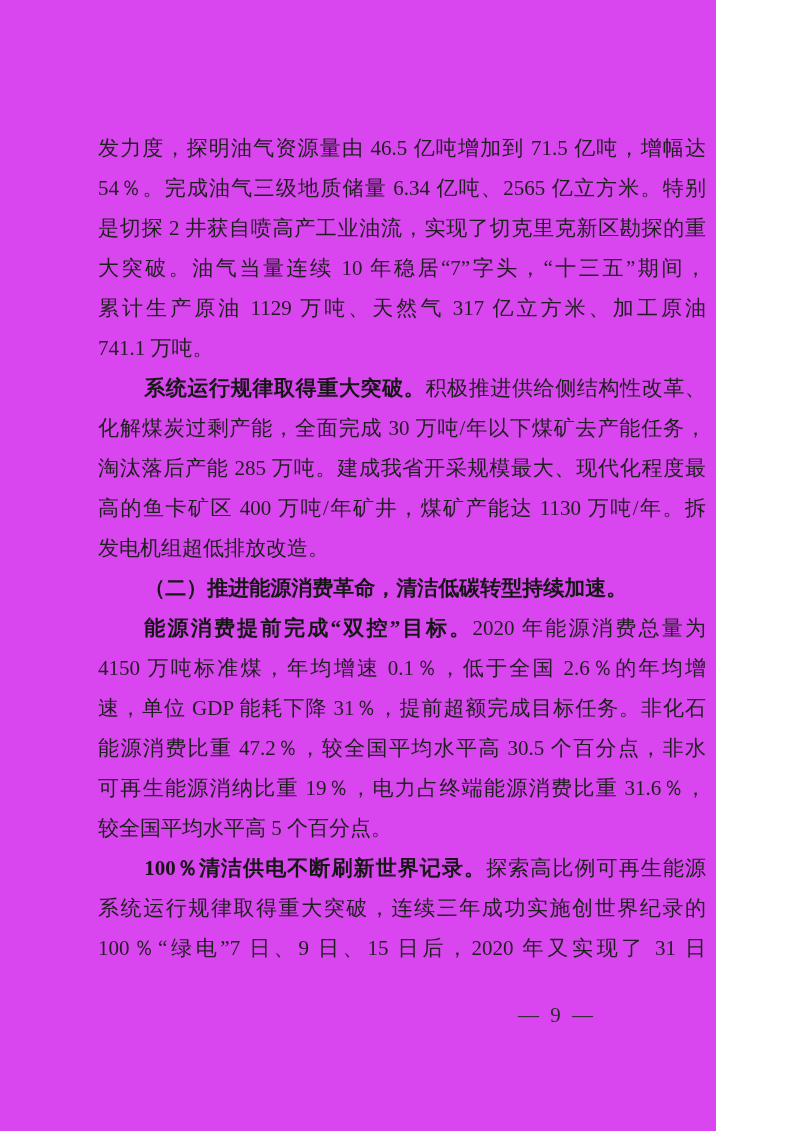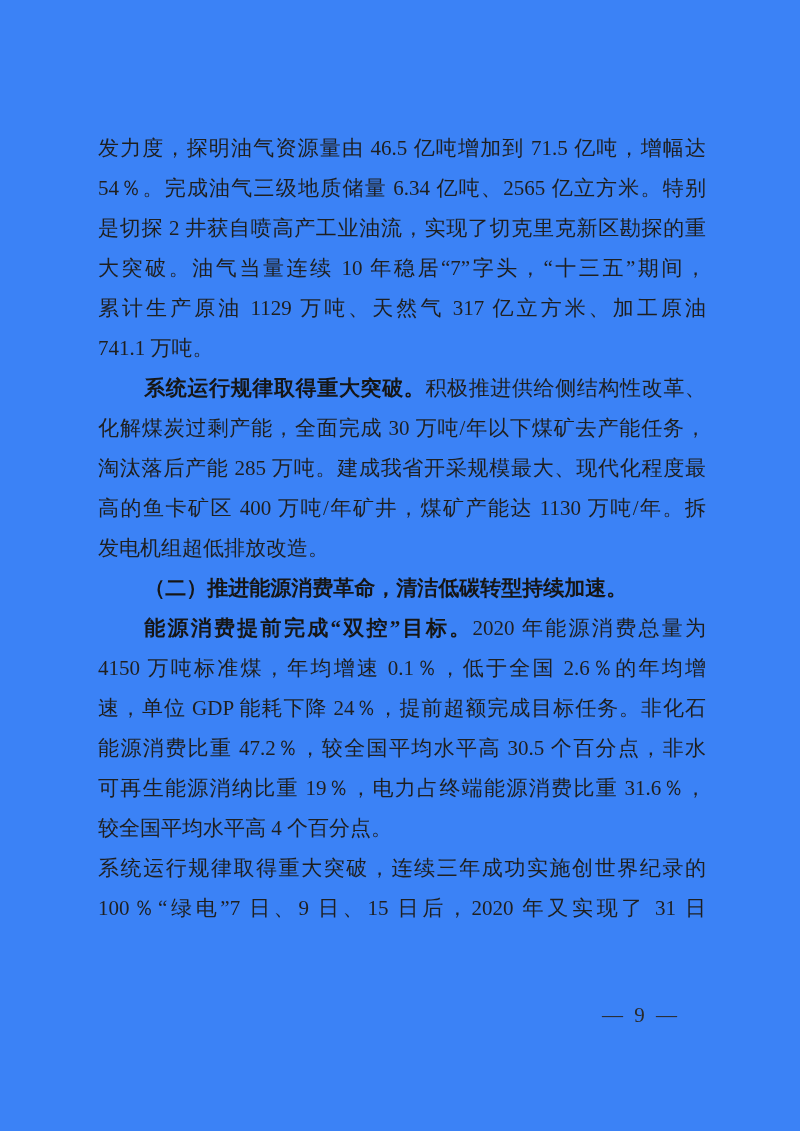--- a/index.html
+++ b/index.html
@@ -4,23 +4,23 @@
 <style>
   html, body {
     margin: 0;
     padding: 0;
     width: 800px;
     height: 1131px;
     overflow: hidden;
   }
   .page {
     position: relative;
-    width: 800px;
+    width: 716px;
     height: 1131px;
-    background: #3b82f6;
+    background: #d946ef;
     font-family: "Liberation Serif", "DejaVu Serif", serif;
     color: #1f1f1f;
   }
   .textblock {
     position: absolute;
     left: 98px;
     top: 128px;
     width: 608px;
   }
   .line {
@@ -62,21 +62,22 @@
       <div class="line fill"><span class="seg">累计生产原油 1129 万吨、天然气 317 亿立方米、加工原油</span></div>
       <div class="line"><span class="seg">741.1 万吨。</span></div>
       <div class="line fill indent"><span class="seg bold">系统运行规律取得重大突破。</span><span class="seg">积极推进供给侧结构性改革、</span></div>
       <div class="line fill"><span class="seg">化解煤炭过剩产能，全面完成 30 万吨/年以下煤矿去产能任务，</span></div>
       <div class="line fill"><span class="seg">淘汰落后产能 285 万吨。建成我省开采规模最大、现代化程度最</span></div>
       <div class="line fill"><span class="seg">高的鱼卡矿区 400 万吨/年矿井，煤矿产能达 1130 万吨/年。拆</span></div>
       <div class="line"><span class="seg">发电机组超低排放改造。</span></div>
       <div class="line indent"><span class="seg bold">（二）推进能源消费革命，清洁低碳转型持续加速。</span></div>
       <div class="line fill indent"><span class="seg bold">能源消费提前完成“双控”目标。</span><span class="seg">2020 年能源消费总量为</span></div>
       <div class="line fill"><span class="seg">4150 万吨标准煤，年均增速 0.1％，低于全国 2.6％的年均增</span></div>
-      <div class="line fill"><span class="seg">速，单位 GDP 能耗下降 24％，提前超额完成目标任务。非化石</span></div>
+      <div class="line fill"><span class="seg">速，单位 GDP 能耗下降 31％，提前超额完成目标任务。非化石</span></div>
       <div class="line fill"><span class="seg">能源消费比重 47.2％，较全国平均水平高 30.5 个百分点，非水</span></div>
       <div class="line fill"><span class="seg">可再生能源消纳比重 19％，电力占终端能源消费比重 31.6％，</span></div>
-      <div class="line"><span class="seg">较全国平均水平高 4 个百分点。</span></div>
+      <div class="line"><span class="seg">较全国平均水平高 5 个百分点。</span></div>
+      <div class="line fill indent"><span class="seg bold">100％清洁供电不断刷新世界记录。</span><span class="seg">探索高比例可再生能源</span></div>
       <div class="line fill"><span class="seg">系统运行规律取得重大突破，连续三年成功实施创世界纪录的</span></div>
       <div class="line fill"><span class="seg">100％“绿电”7 日、9 日、15 日后，2020 年又实现了 31 日</span></div>
     </div>
   <div class="footer">— 9 —</div>
 </div>
 
 </body></html>

